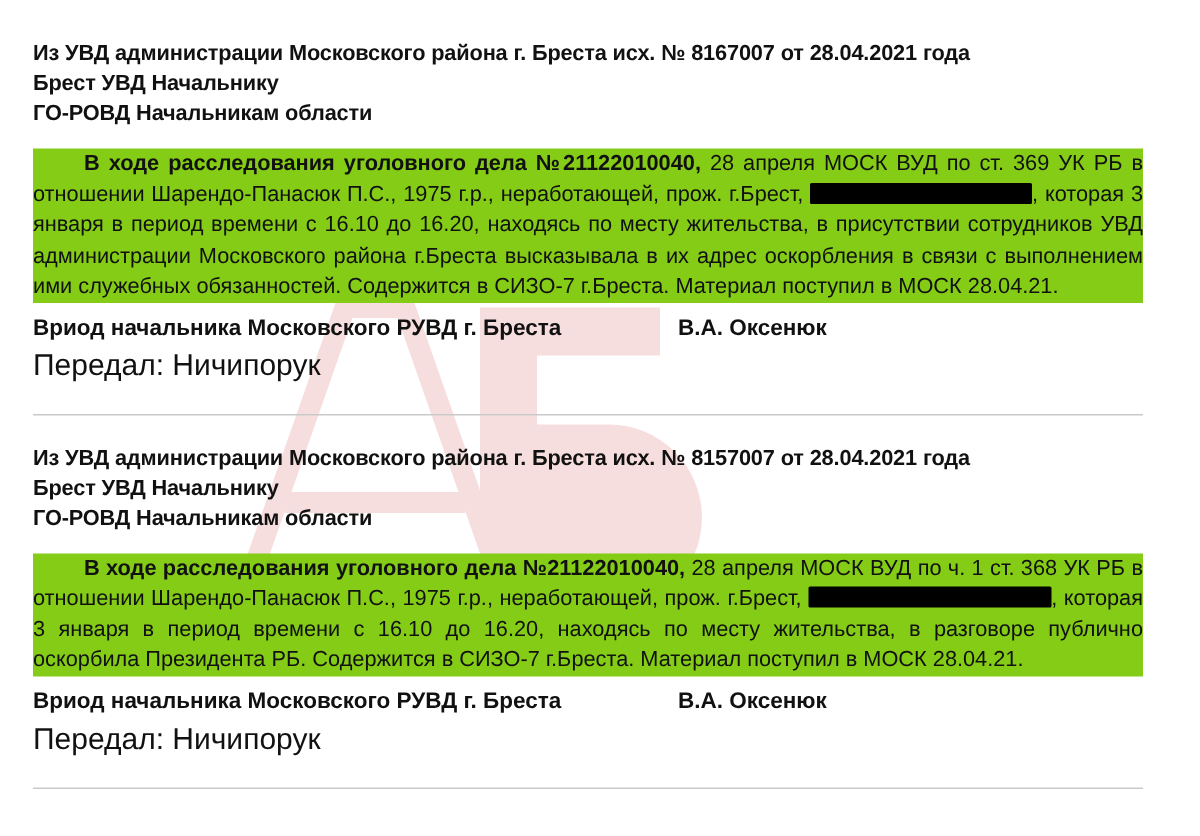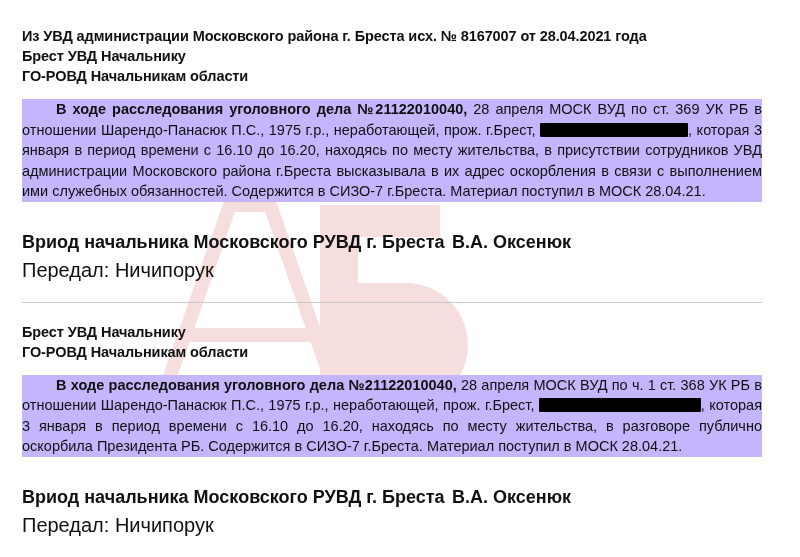--- a/index.html
+++ b/index.html
@@ -49,39 +49,39 @@
     margin-top: 13px;
     font-size: 14.5px;
     line-height: 20.5px;
     text-align: justify;
     text-justify: inter-word;
   }
   .body-block .indent { display: inline-block; width: 34px; }
   .b { font-weight: bold; }
 
   .highlight {
-    background: #c4b5fd;
+    background: #84cc16;
     box-decoration-break: clone;
     -webkit-box-decoration-break: clone;
   }
 
   .redact {
     display: inline-block;
     background: #000000;
     color: transparent;
     vertical-align: -2px;
     height: 14px;
     border-radius: 1px;
   }
   .redact-1 { width: 148px; }
   .redact-2 { width: 162px; }
 
   .sign-row {
-    margin-top: 30px;
-    font-size: 18px;
+    margin-top: 8px;
+    font-size: 15px;
     font-weight: bold;
     display: flex;
   }
   .sign-row .post { width: 430px; }
   .sign-row .name { }
 
   .passed {
     margin-top: 6px;
     font-size: 20px;
   }
@@ -124,20 +124,21 @@
     <div class="sign-row">
       <span class="post">Вриод начальника Московского РУВД г. Бреста</span>
       <span class="name">В.А. Оксенюк</span>
     </div>
     <div class="passed">Передал: Ничипорук</div>
 
     <hr class="divider">
   </div>
 
   <div class="record">
+    <div class="head-line">Из УВД администрации Московского района г. Бреста  исх. № 8157007 от 28.04.2021  года</div>
     <div class="head-line">Брест  УВД Начальнику</div>
     <div class="head-line">ГО-РОВД Начальникам области</div>
 
     <div class="body-block highlight">
       <span class="indent"></span><span class="b">В ходе расследования уголовного дела №21122010040,</span><span> 28 апреля МОСК ВУД по ч. 1 ст. 368 УК РБ в отношении Шарендо-Панасюк П.С., 1975 г.р., неработающей, прож. г.Брест, </span><span class="redact redact-2"></span><span>, которая 3 января в период времени с 16.10 до 16.20, находяcь по месту жительства, в разговоре публично оскорбила Президента РБ. Содержится в СИЗО-7 г.Бреста. Материал поступил в МОСК 28.04.21.</span>
     </div>
 
     <div class="sign-row">
       <span class="post">Вриод начальника Московского РУВД г. Бреста</span>
       <span class="name">В.А. Оксенюк</span>

